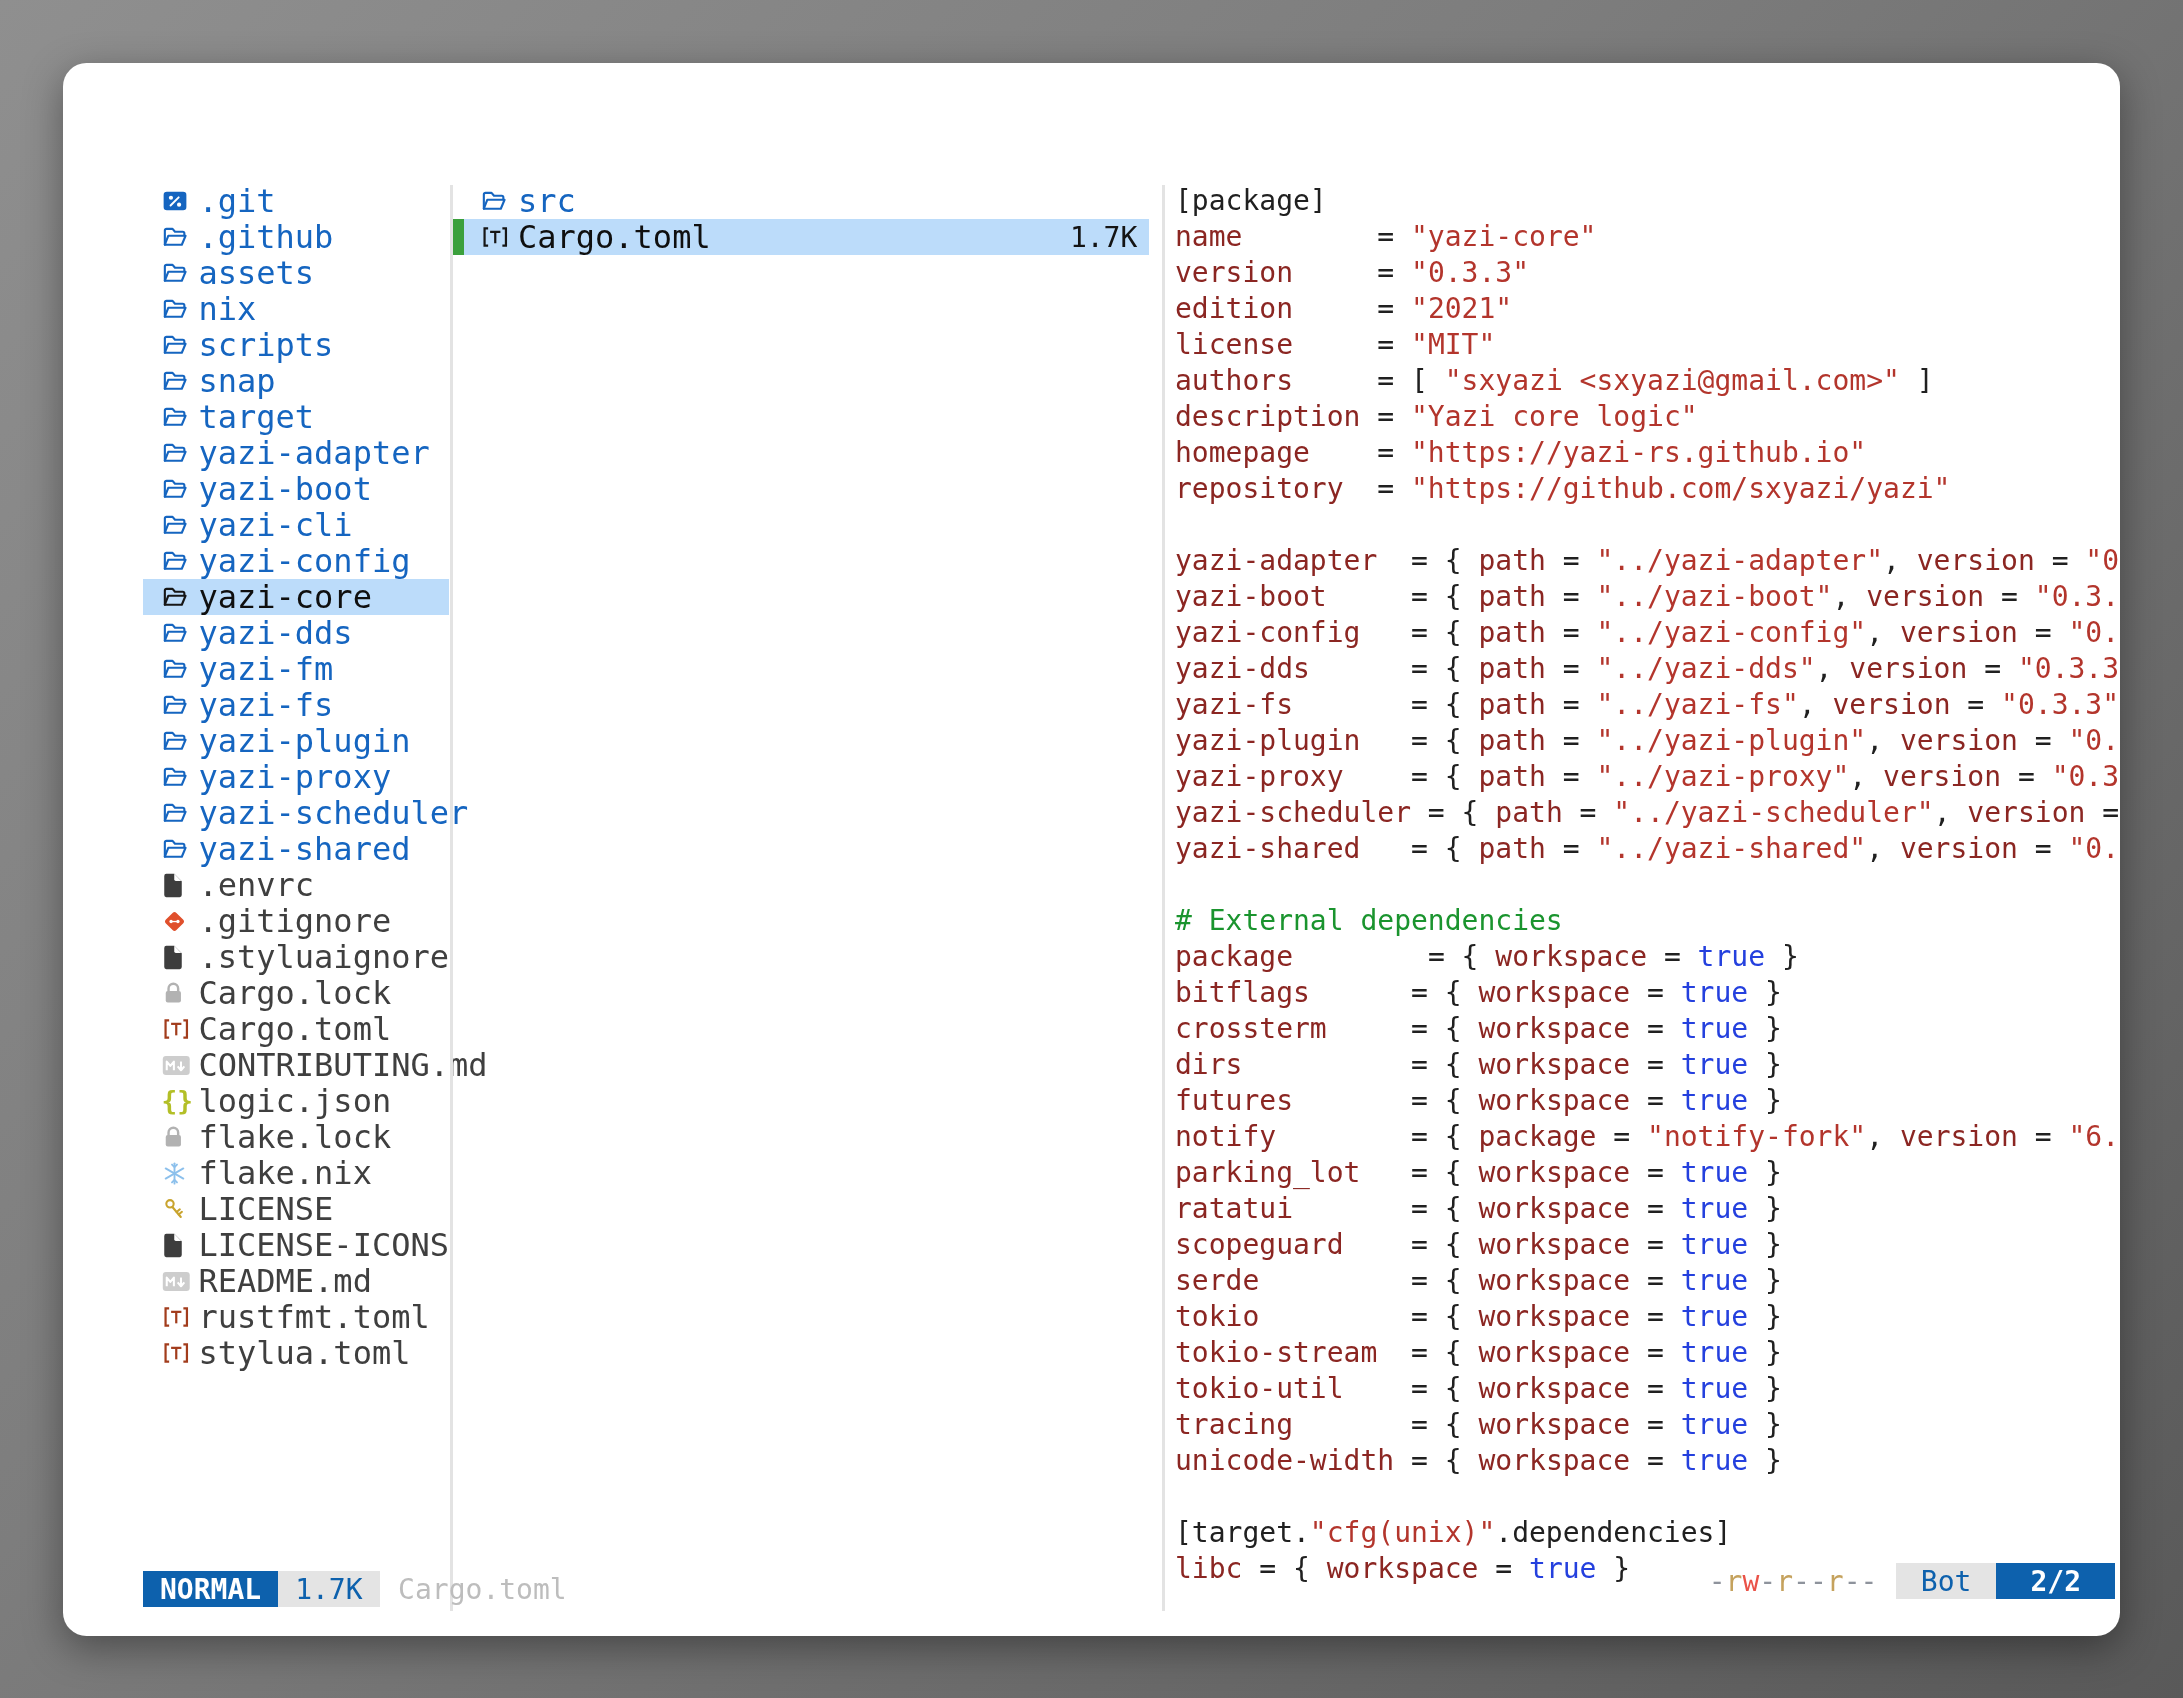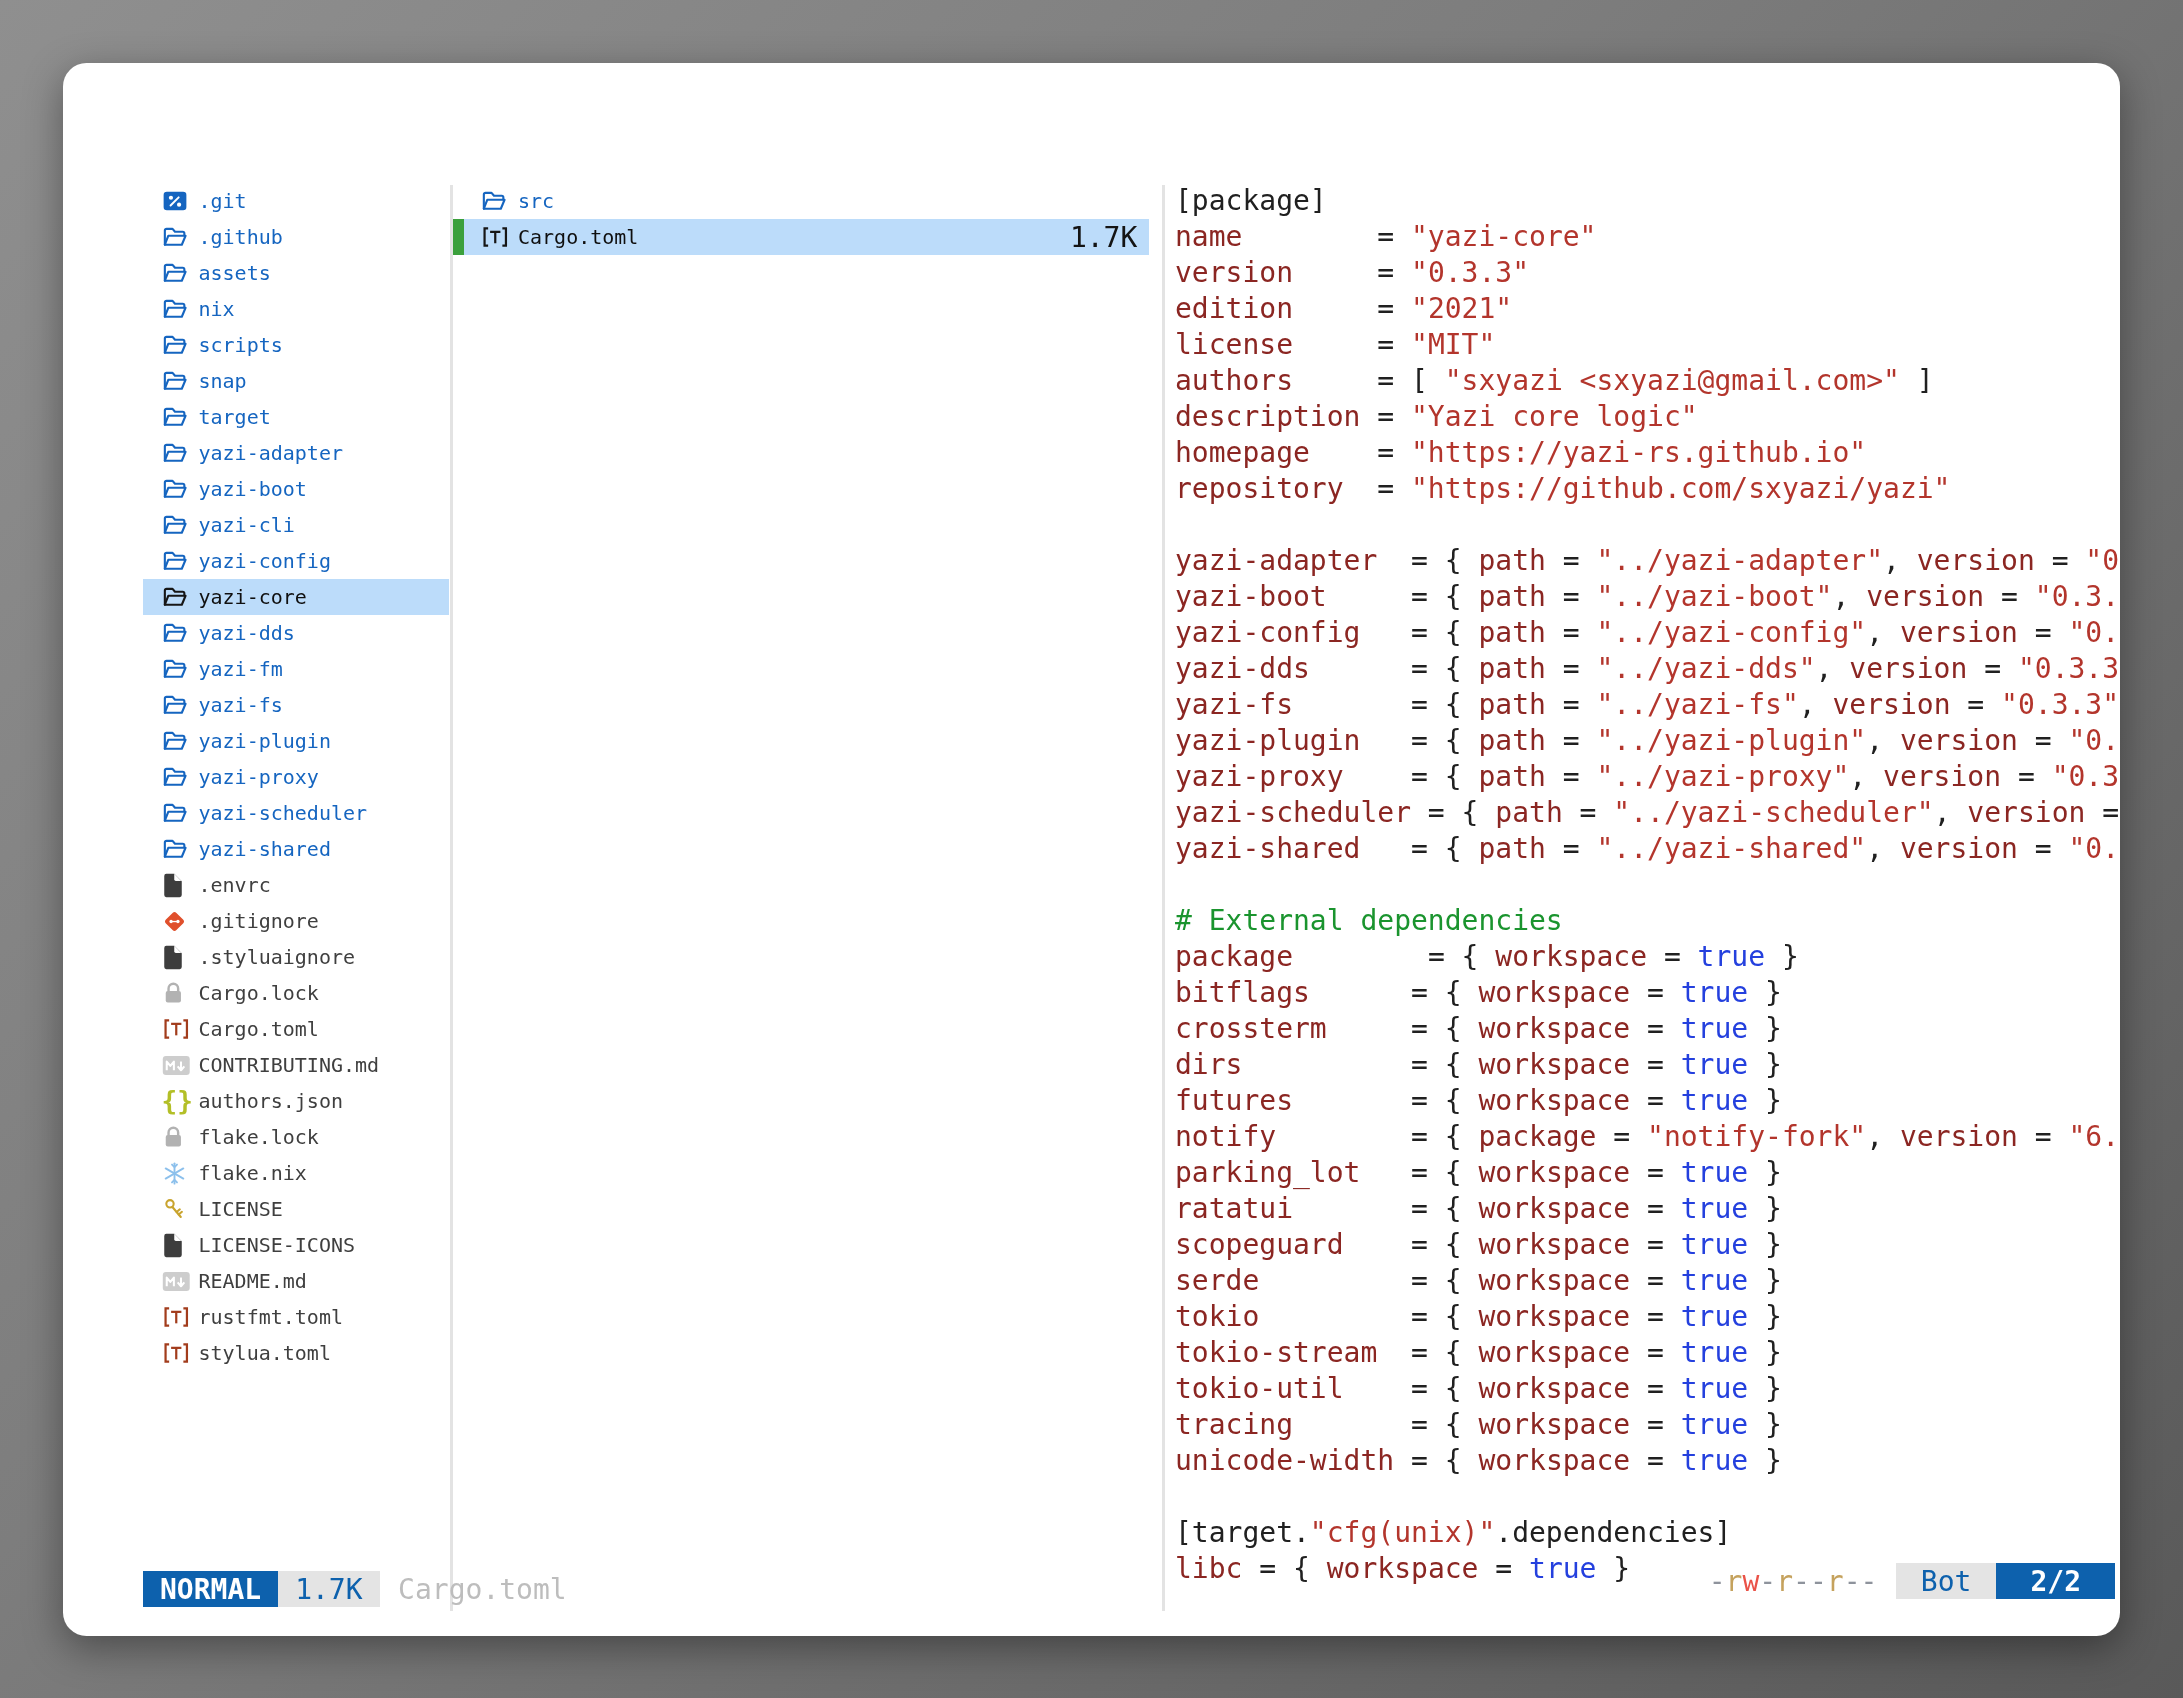--- a/index.html
+++ b/index.html
@@ -15,21 +15,21 @@
   .pane-current{left:390px;width:696px;}
   .sep{position:absolute;top:122px;height:1426px;width:2.5px;background:#e3e3e3;}
   .sep1{left:387px;}
   .sep2{left:1099px;}
   .row{height:36px;display:flex;align-items:center;position:relative;}
   .pane-parent .row{padding-left:18.5px;}
   .pane-current .row{padding-left:28px;}
   .row.selected{background:#bcdcfa;}
   .gbar{position:absolute;left:0;top:0;bottom:0;width:11px;background:#3ba03c;}
   .icon{width:37px;flex:none;display:flex;align-items:center;}
-  .label{font-size:20px;white-space:pre;}
+  .label{font-size:32px;white-space:pre;}
   .fsize{margin-left:auto;padding-right:11.7px;font-size:28px;color:#141414;}
   .dir .label{color:#1565c0;}
   .dir .icon{color:#1565c0;}
   .file .label{color:#3f3f3f;}
   .selected .label{color:#0f0f0f;}
   .selected .icon{color:#161616;}
   .ic-file{color:#3d3d3d;}
   .ic-toml{color:#a23c1c;}
   .braces-txt{font-size:26px;font-weight:bold;color:#b3bf27;line-height:1;}
   
@@ -331,21 +331,21 @@
                 <path d="M19.8 14 l4.2 5 4.2-5"></path>
               </g>
             </svg>
           </span>
           <span class="label">CONTRIBUTING.md</span>
         </div>
         <div class="row file">
           <span class="icon ic-braces">
             <span class="braces-txt">{}</span>
           </span>
-          <span class="label">authors.json</span>
+          <span class="label">logic.json</span>
         </div>
         <div class="row file">
           <span class="icon ic-lock">
             <svg viewBox="0 0 28 30" width="22.7" height="24">
               <path d="M8 13.5 V9.5 a6 6 0 0 1 12 0 v4" fill="none" stroke="#b2b2b2" stroke-width="3"></path>
               <rect x="4.5" y="12.5" width="19" height="14.5" rx="2.5" fill="#b2b2b2"></rect>
             </svg>
           </span>
           <span class="label">flake.lock</span>
         </div>

